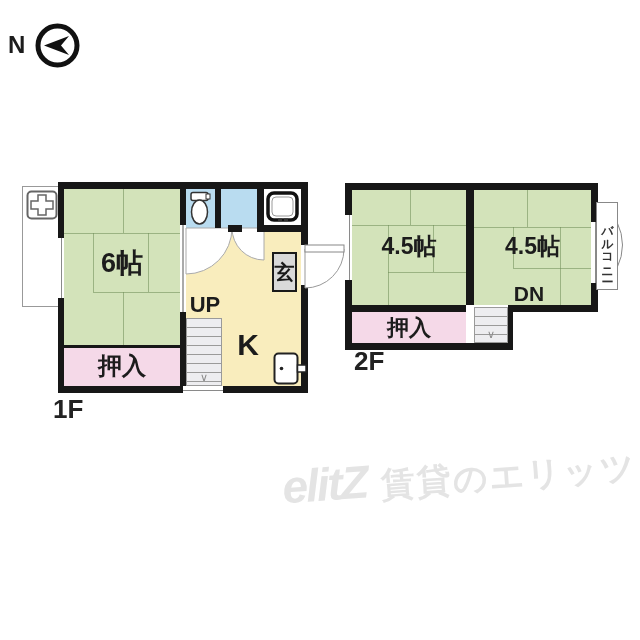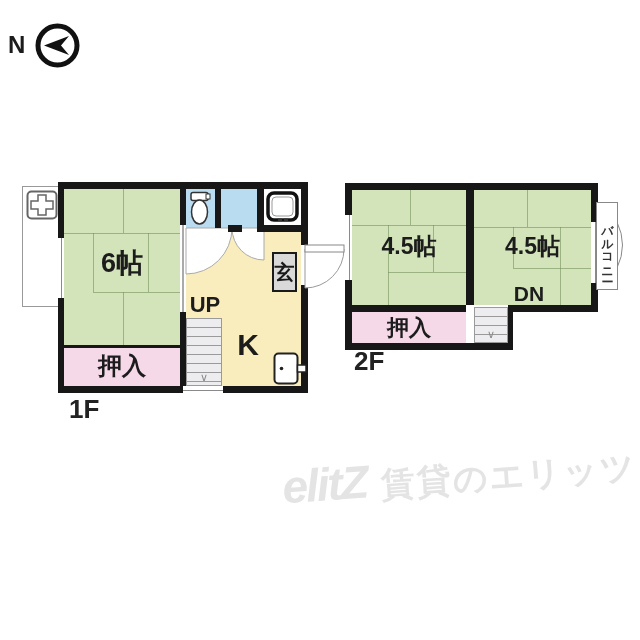--- a/index.html
+++ b/index.html
@@ -113,21 +113,21 @@
   <div class="lbl" style="left:6px;top:68px;width:116px;font-size:27px;">6帖</div>
   <div class="lbl" style="left:6px;top:172px;width:116px;font-size:24px;">押入</div>
   <div class="lbl" style="left:172px;top:148px;width:36px;font-size:30px;">K</div>
 </div>
 
 <svg style="left:302px;top:243px;" width="46" height="48" viewBox="0 0 46 48">
   <path d="M3,6 L42,6 A39,39 0 0 1 3,45 Z" fill="#fff" stroke="#999" stroke-width="1"></path>
   <rect x="3" y="2" width="39" height="7" fill="#fff" stroke="#888" stroke-width="1"></rect>
 </svg>
 
-<div class="floorlabel" style="left:69px;top:394px;">1F</div>
+<div class="floorlabel" style="left:53px;top:394px;">1F</div>
 
 <div class="plan" style="left:345px;top:183px;width:253px;height:167px;">
 
   <div class="room" style="left:7px;top:7px;width:114px;height:115px;background:var(--tatami);"></div>
   <div class="room" style="left:129px;top:7px;width:117px;height:115px;background:var(--tatami);"></div>
   <div class="room" style="left:7px;top:129px;width:114px;height:31px;background:var(--closet);"></div>
 
   <div class="tline" style="left:7px;top:42px;width:114px;height:1px;"></div>
   <div class="tline" style="left:65px;top:7px;width:1px;height:35px;"></div>
   <div class="tline" style="left:43px;top:42px;width:1px;height:47px;"></div>

